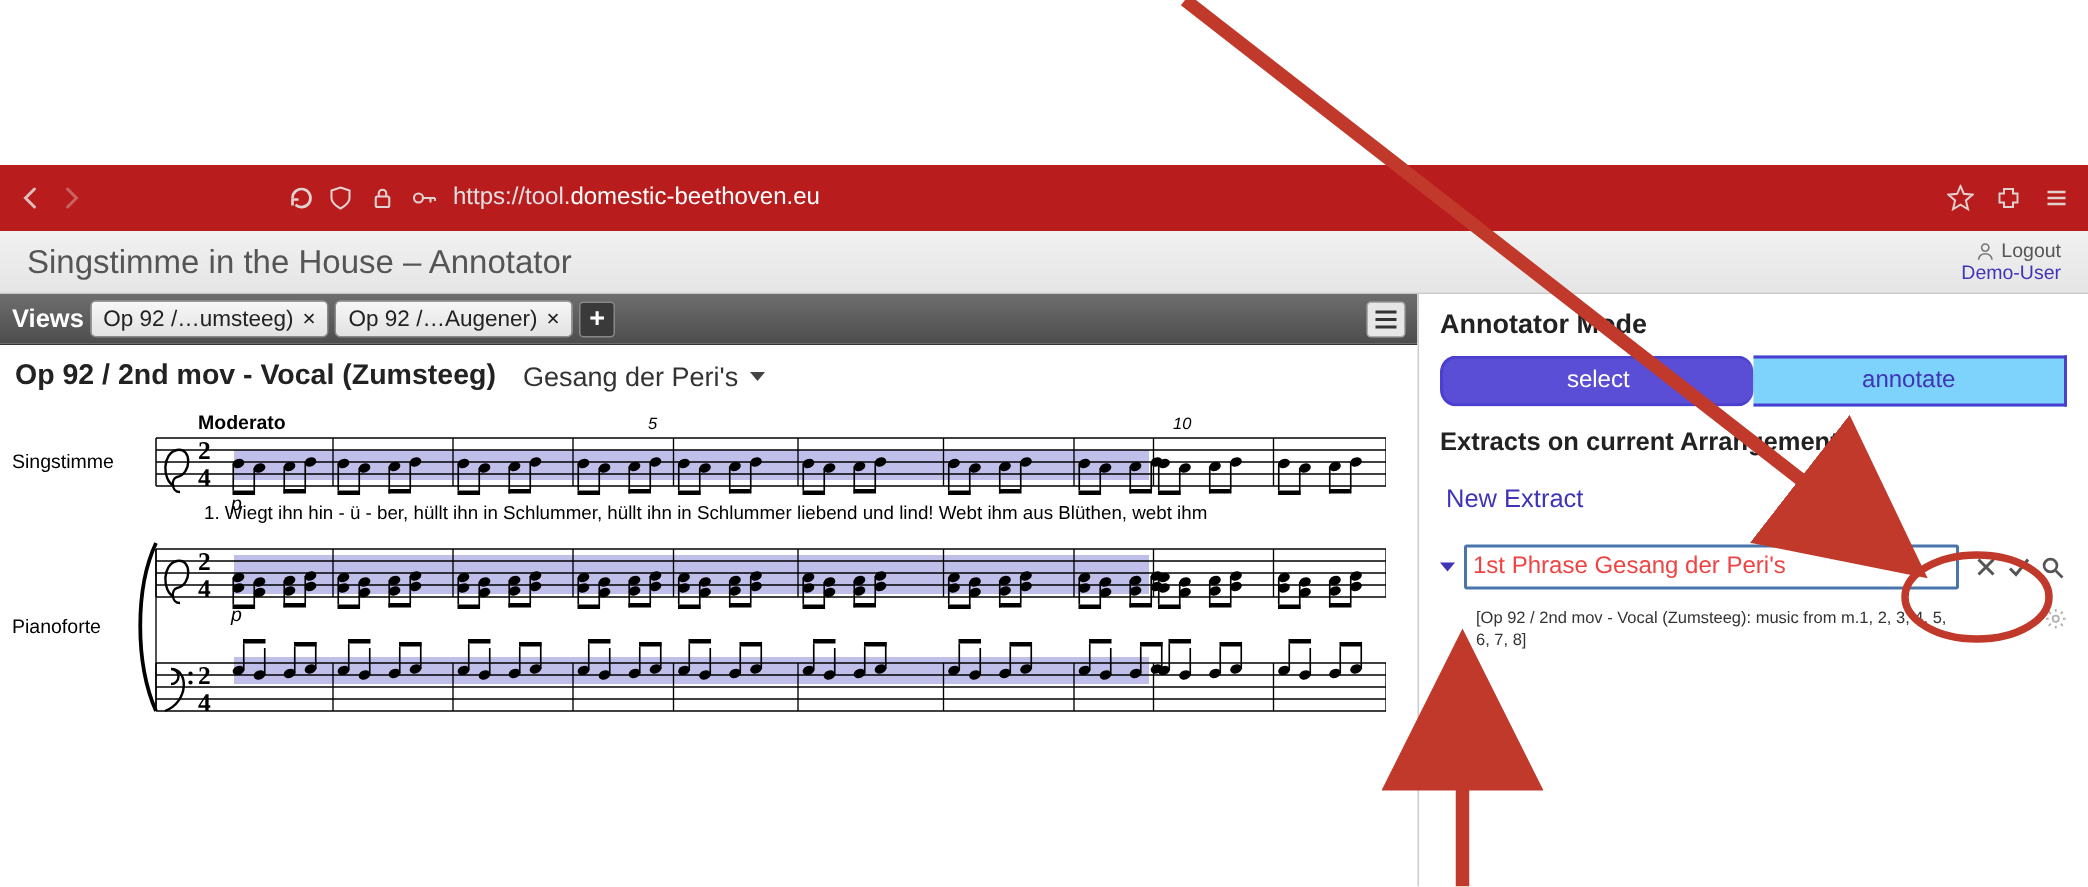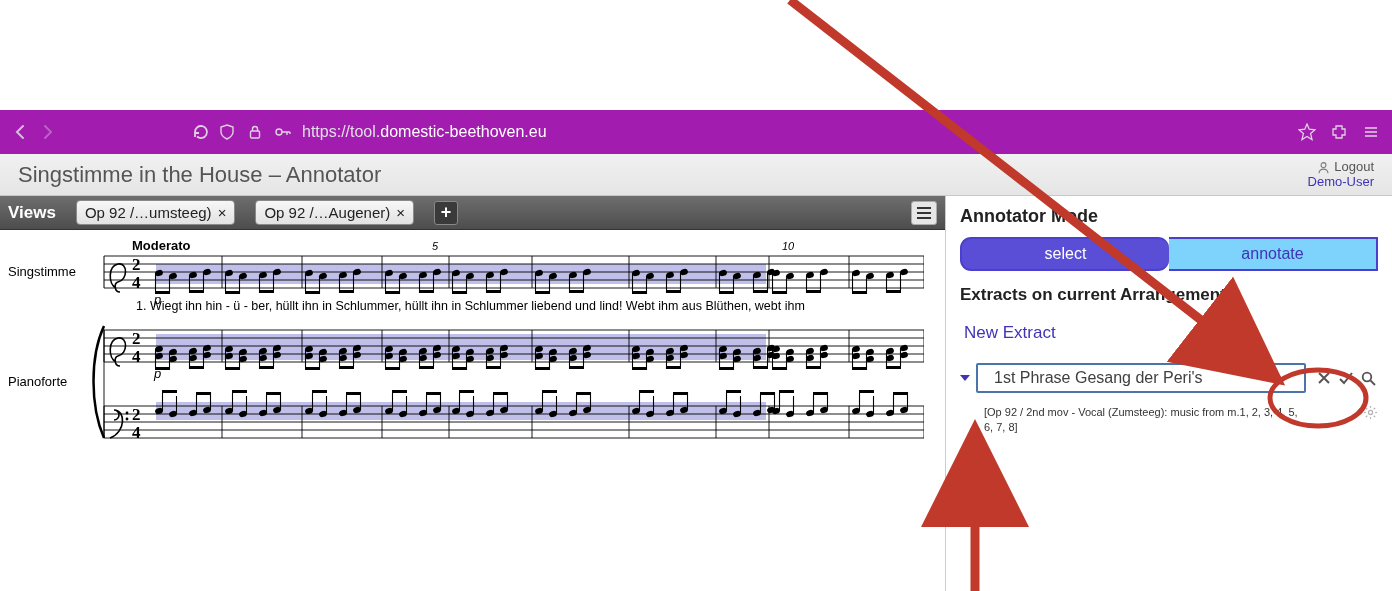--- a/index.html
+++ b/index.html
@@ -2,21 +2,21 @@
 <html><head>
 <meta charset="utf-8">
 <style>
   * { box-sizing: border-box; margin: 0; padding: 0; }
   html, body { width: 1392px; height: 591px; font-family: -apple-system, BlinkMacSystemFont, "Segoe UI", Arial, sans-serif; background: #fff; color: #222; }
   
   .top-gap { height: 110px; background: #fff; }
   
   .browser-bar {
     height: 44px;
-    background: #a21caf;
+    background: #b91c1c;
     display: flex;
     align-items: center;
     color: #e8e8e8;
     padding: 0 12px;
     gap: 8px;
   }
   .nav-arrow { width: 18px; height: 18px; display:flex; align-items:center; justify-content:center; opacity: .8; }
   .nav-arrow.fwd { opacity: .35; }
   .spacer-1 { width: 120px; }
   .url-area { display:flex; align-items:center; gap:10px; flex:1; }
@@ -41,21 +41,21 @@
   .left-col { width: 945px; display:flex; flex-direction:column; }
   .right-col { flex:1; border-left:1px solid #ccc; padding: 6px 14px 10px 14px; display:flex; flex-direction:column; gap:6px; background:#fff; }
   
   .tab-bar {
     height: 34px;
     background: linear-gradient(#6e6e6e,#4d4d4d);
     border-bottom:1px solid #333;
     display:flex;
     align-items:center;
     padding: 0 8px;
-    gap: 20px;
+    gap: 4px;
     color:#fff;
   }
   .views-label { font-size:17px; font-weight:600; }
   .tab {
     background: linear-gradient(#f7f7f7,#e2e2e2);
     color:#222;
     border:1px solid #8a8a8a;
     border-radius:4px;
     padding:3px 8px;
     display:flex;
@@ -107,23 +107,23 @@
   .mode-btn.sel { background:#5a4dd6; color:#fff; border-right:none; border-radius:11px; }
   .mode-btn.ann { background:#7dd3fc; color:#3f33b8; border-left:none; }
   .extracts-label { font-size:17px; font-weight:600; margin-top:8px; }
   .new-extract { color:#3f33b8; font-size:17px; margin:12px 0 14px 4px; }
   .extract-row { display:flex; align-items:center; gap:4px; }
   .extract-caret { width:0; height:0; border-left:5px solid transparent; border-right:5px solid transparent; border-top:6px solid #3f33b8; margin-right:2px; }
   .extract-input {
     flex:1;
     border:2px solid #4a74aa;
     border-radius:2px;
-    padding:4px 16px;
+    padding:4px 4px;
     font-size:16px;
-    color:#404040;
+    color:#ef4444;
     outline:none;
   }
   .extract-actions { display:flex; gap:2px; margin-left:4px; color:#555; }
   .ea { width:20px; height:20px; display:flex; align-items:center; justify-content:center; }
   .extract-detail {
     font-size:11px; color:#333; margin:6px 0 0 24px; line-height:1.35;
     display:flex; align-items:flex-start; gap:4px;
   }
   .extract-detail .gear { margin-left:auto; opacity:.5; }
   
@@ -222,20 +222,27 @@
       </div>
       <div class="add-tab">+</div>
       <div class="flex-spacer"></div>
       <div class="hamburger-box">
         <svg width="16" height="14" viewBox="0 0 16 14">
             <path d="M1 2h14M1 7h14M1 12h14" stroke="#333" stroke-width="2"></path>
           </svg>
       </div>
     </div>
 
+    <div class="score-header">
+      <span class="score-title">Op 92 / 2nd mov - Vocal (Zumsteeg)</span>
+      <span class="score-sub">
+        <span>Gesang der Peri's</span>
+        <span class="caret-down"></span>
+      </span>
+    </div>
 
     <div class="score-area">
       <div class="score-svg-wrap">
         <svg width="920" height="230" viewBox="0 0 920 230">
           <defs>
             <g id="note8">
               <ellipse cx="0" cy="0" rx="4.2" ry="3.2" fill="#000" transform="rotate(-20)"></ellipse>
             </g>
           </defs>
 

